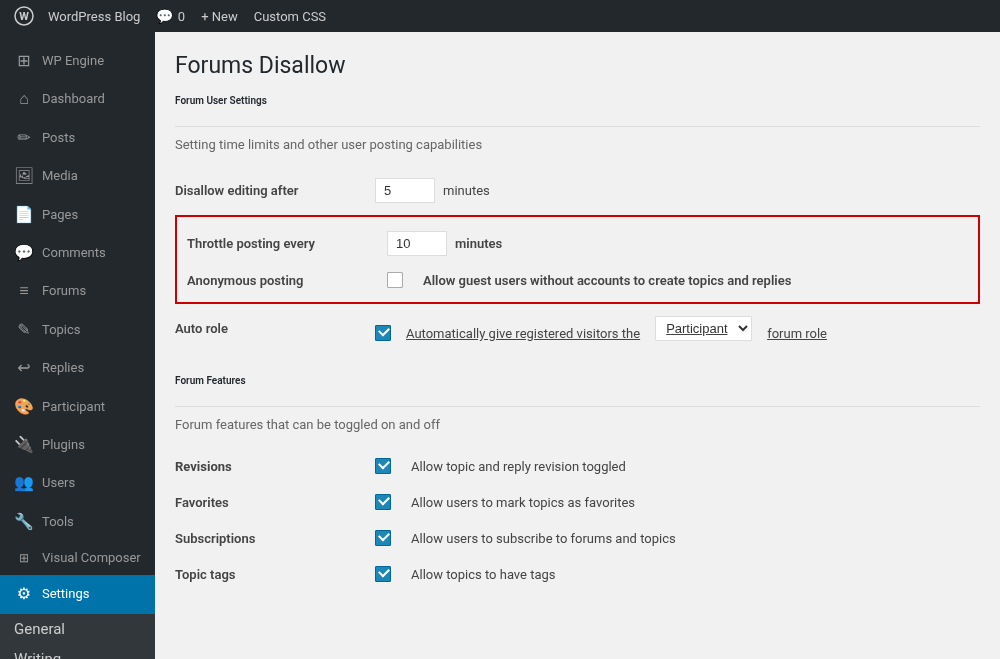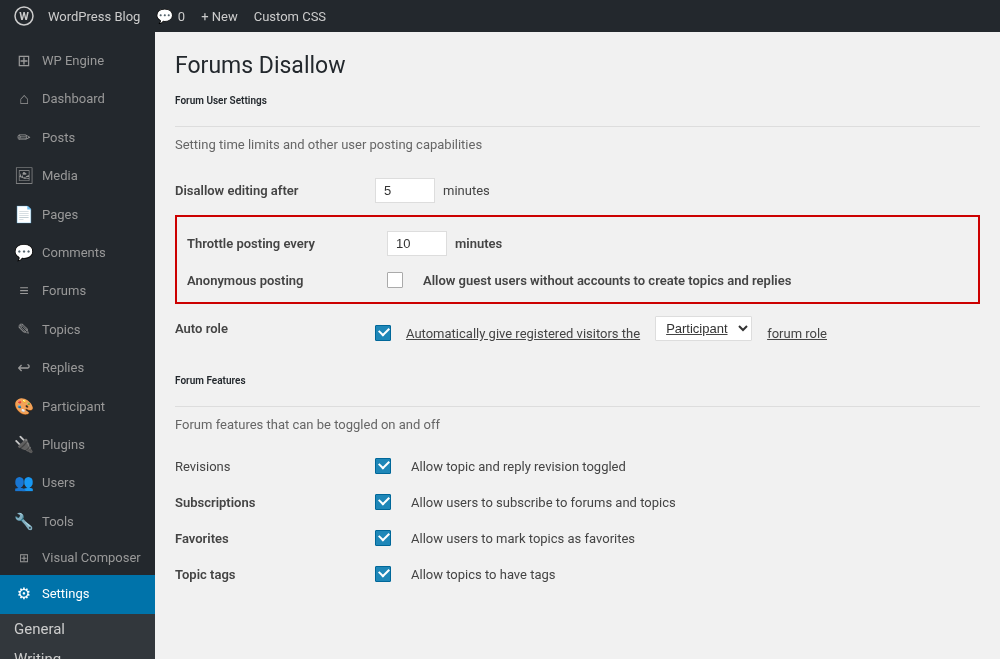--- a/index.html
+++ b/index.html
@@ -365,47 +365,47 @@
       </table>
     </div>
 
     <div class="section-gap">
       <div class="section-title">Forum Features</div>
       <div class="section-desc">Forum features that can be toggled on and off</div>
 
       <table class="form-table">
         <tbody>
           <tr>
-            <td style="font-weight:400; color:#444;">Revisions</td>
+            <td style="font-weight:700; color:#444;">Revisions</td>
             <td>
               <div class="checkbox-row">
                 <div class="checked-blue"></div>
                 <span>Allow topic and reply revision toggled</span>
               </div>
             </td>
           </tr>
           <tr>
+            <td style="font-weight:600; color:#444;">Favorites</td>
+            <td>
+              <div class="checkbox-row">
+                <div class="checked-blue"></div>
+                <span>Allow users to mark topics as favorites</span>
+              </div>
+            </td>
+          </tr>
+          <tr>
             <td style="font-weight:600; color:#444;">Subscriptions</td>
             <td>
               <div class="checkbox-row">
                 <div class="checked-blue"></div>
                 <span>Allow users to subscribe to forums and topics</span>
               </div>
             </td>
           </tr>
           <tr>
-            <td style="font-weight:600; color:#444;">Favorites</td>
-            <td>
-              <div class="checkbox-row">
-                <div class="checked-blue"></div>
-                <span>Allow users to mark topics as favorites</span>
-              </div>
-            </td>
-          </tr>
-          <tr>
             <td style="font-weight:600; color:#444;">Topic tags</td>
             <td>
               <div class="checkbox-row">
                 <div class="checked-blue"></div>
                 <span>Allow topics to have tags</span>
               </div>
             </td>
           </tr>
         </tbody>
       </table>

